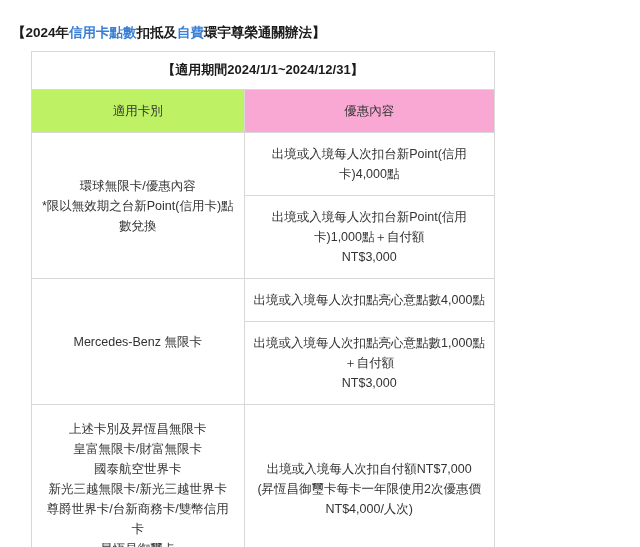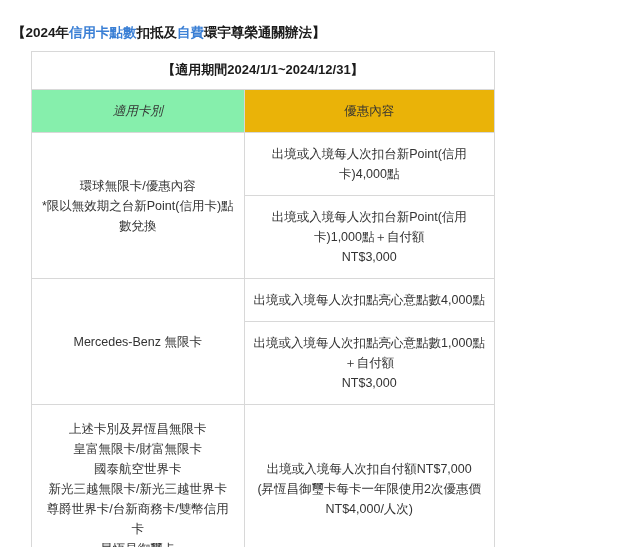--- a/index.html
+++ b/index.html
@@ -65,28 +65,27 @@
     font-size: 12.5px;
     font-weight: normal;
     color: #333333;
     line-height: 1.6;
     padding: 10px 8px;
   }
   table.main td:last-child, table.main th:last-child { border-right: none; }
   .col-a { width: 212px; }
   .col-b { width: auto; }
   thead th {
-    background: #eab308;
+    background: #f9a8d4;
     font-size: 12.5px;
     color: #333333;
     padding: 11px 8px !important;
   }
   .cell-left-head {
-    background: #86efac;
-    font-style: italic;
+    background: #bef264;
   }
   .lines span { display: block; }
   .benefit {
     padding: 11px 8px !important;
   }
   .tall { padding-top: 14px !important; padding-bottom: 14px !important; }
   .cardlist span { display: block; text-align: center; }
 </style>
 </head>
 <body>

